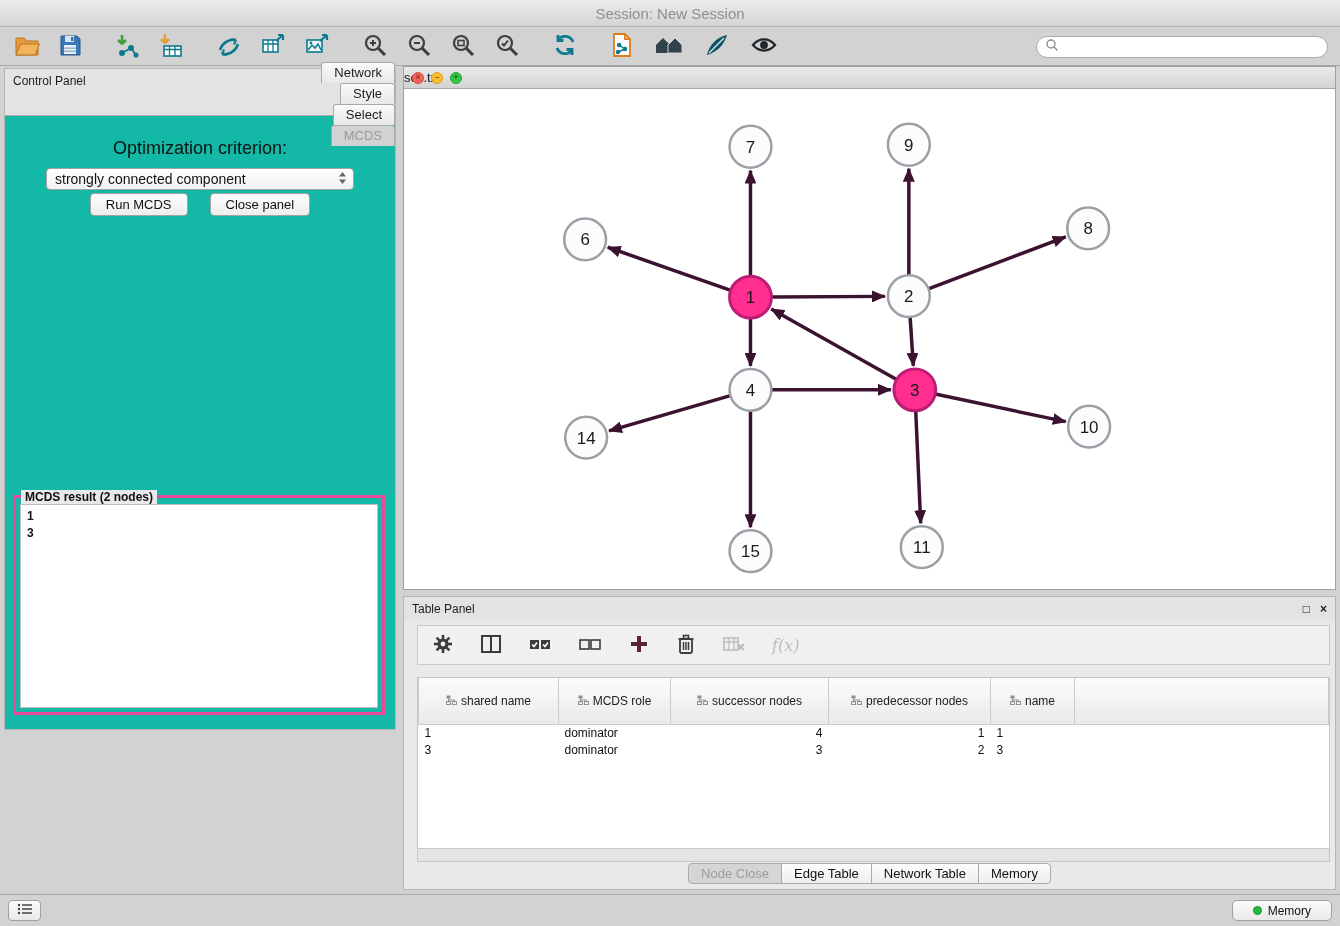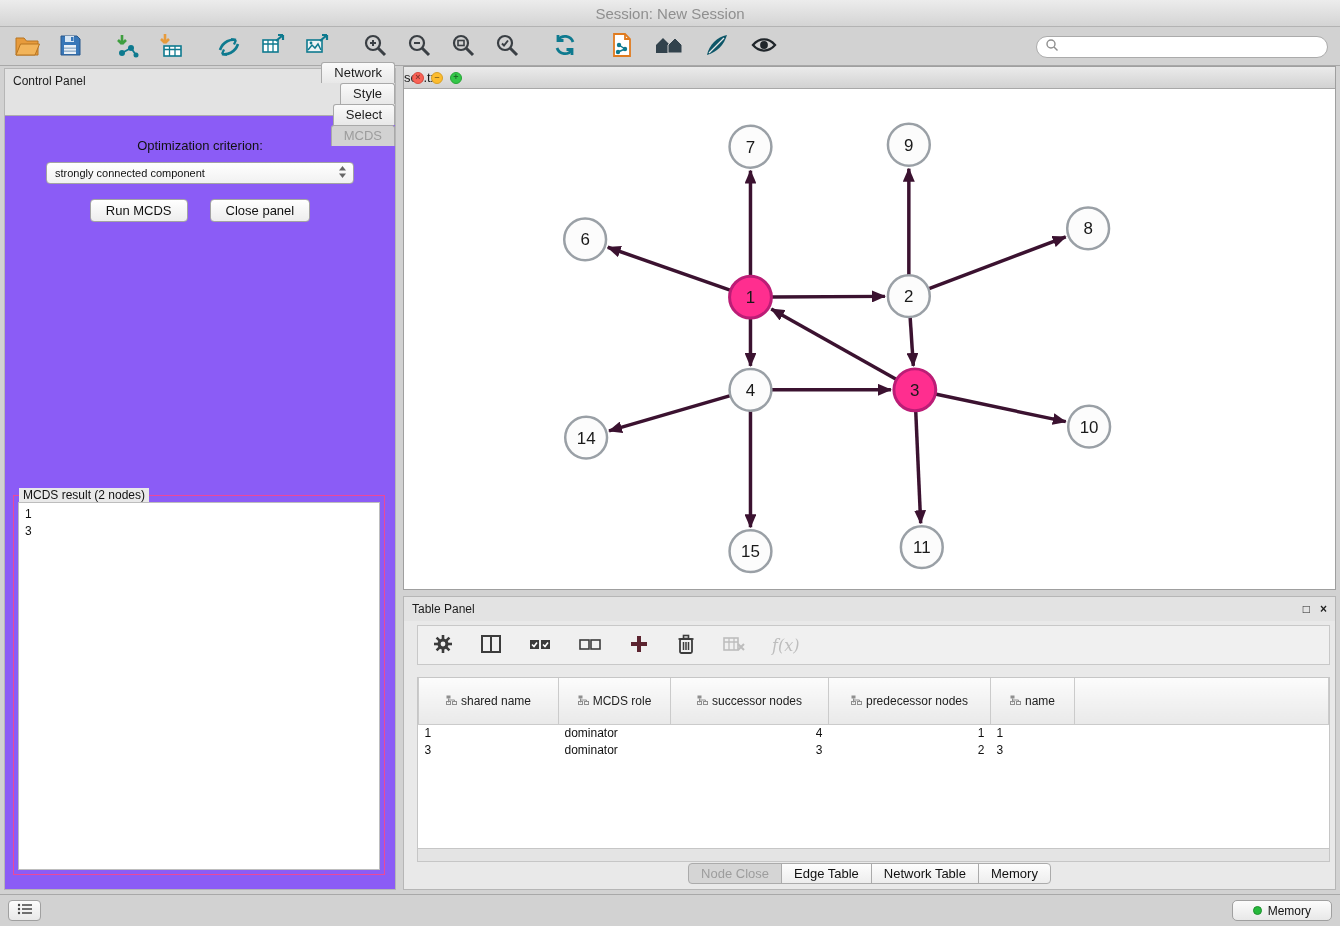--- a/index.html
+++ b/index.html
@@ -27,52 +27,52 @@
   .tgroup { display:flex; align-items:center; gap:14px; margin-right:28px; }
   .tbtn { background:none; border:none; padding:2px; display:flex; align-items:center; justify-content:center; cursor:default; }
   .search-wrap {
     margin-left:auto; width:292px; height:22px; border:1px solid #ababab;
     border-radius:11px; background:#fff; display:flex; align-items:center;
     padding:0 8px; gap:5px;
   }
   .search-input { border:none; outline:none; flex:1; font-size:12px; background:transparent; font-family:inherit; color:#222; }
   
   .control-panel {
-    position:absolute; left:4px; top:68px; width:392px; height:822px;
-    background:#8b5cf6; border:1px solid #b6b6b6;
+    position:absolute; left:4px; top:68px; width:392px; height:662px;
+    background:#14b8a6; border:1px solid #b6b6b6;
   }
   .panel-head {
     height:24px; display:flex; align-items:center; padding:0 8px;
     font-size:12px; color:#1c1c1c; background:#e3e3e3;
   }
   .win-btns { margin-left:auto; display:flex; gap:10px; align-items:center; }
   .win-glyph { font-size:12px; font-weight:700; color:#222; line-height:1; }
   .cp-tabs {
     display:flex; justify-content:center; align-items:flex-end; height:23px;
     border-bottom:1px solid #adadad; background:#e3e3e3;flex-direction:column;
   }
   .cp-tab {
     font-size:13px; padding:2px 12px 3px; border:1px solid #a9a9a9; border-bottom:none;
     background:linear-gradient(#fafafa,#e8e8e8); margin-left:-1px;
     border-radius:3px 3px 0 0; color:#1c1c1c;
   }
   .cp-tab.active { background:#d2d2d2; color:#9c9c9c; }
-  .opt-label { margin-top:22px; text-align:center; font-size:13px; color:#111; }
+  .opt-label { margin-top:22px; text-align:center; font-size:18px; color:#111; }
   .dropdown {
     margin:9px auto 0; width:308px; height:22px; border:1px solid #a3a3a3;
     border-radius:4px; background:linear-gradient(#ffffff,#f1f1f1);
-    display:flex; align-items:center; font-size:11px; padding:0 6px 0 8px; color:#111;
+    display:flex; align-items:center; font-size:14px; padding:0 6px 0 8px; color:#111;
   }
   .dropdown .dd-label { flex:1; }
-  .cp-buttons { margin-top:15px; display:flex; justify-content:center; gap:22px; }
+  .cp-buttons { margin-top:3px; display:flex; justify-content:center; gap:22px; }
   .btn {
     font-size:13px; font-family:inherit; padding:3px 15px; border:1px solid #a3a3a3;
     border-radius:4px; background:linear-gradient(#ffffff,#ededed); color:#111;
   }
-  .result-box { position:absolute; left:8px; right:10px; top:426px; bottom:14px; border:1px solid #ec4899; }
+  .result-box { position:absolute; left:8px; right:10px; top:426px; bottom:14px; border:3px solid #ec4899;font-weight:bold; }
   .result-legend {
     position:absolute; top:-8px; left:5px; background:#e9e9e9; padding:0 4px;
     font-size:12px; color:#111;
   }
   .result-area {
     position:absolute; left:4px; right:4px; top:6px; bottom:4px; background:#fff;
     border:1px solid #bdbdbd; font-size:12px; padding:3px 6px; line-height:17px; color:#111;
   }
   
   .network-window {

